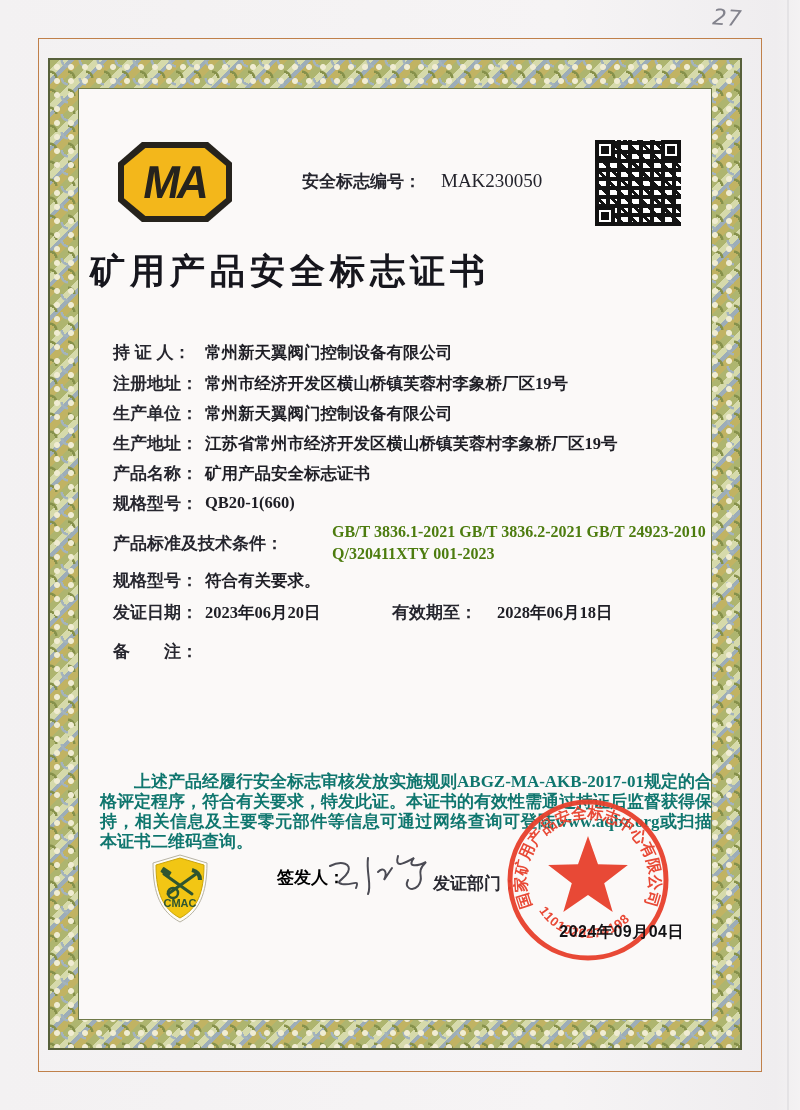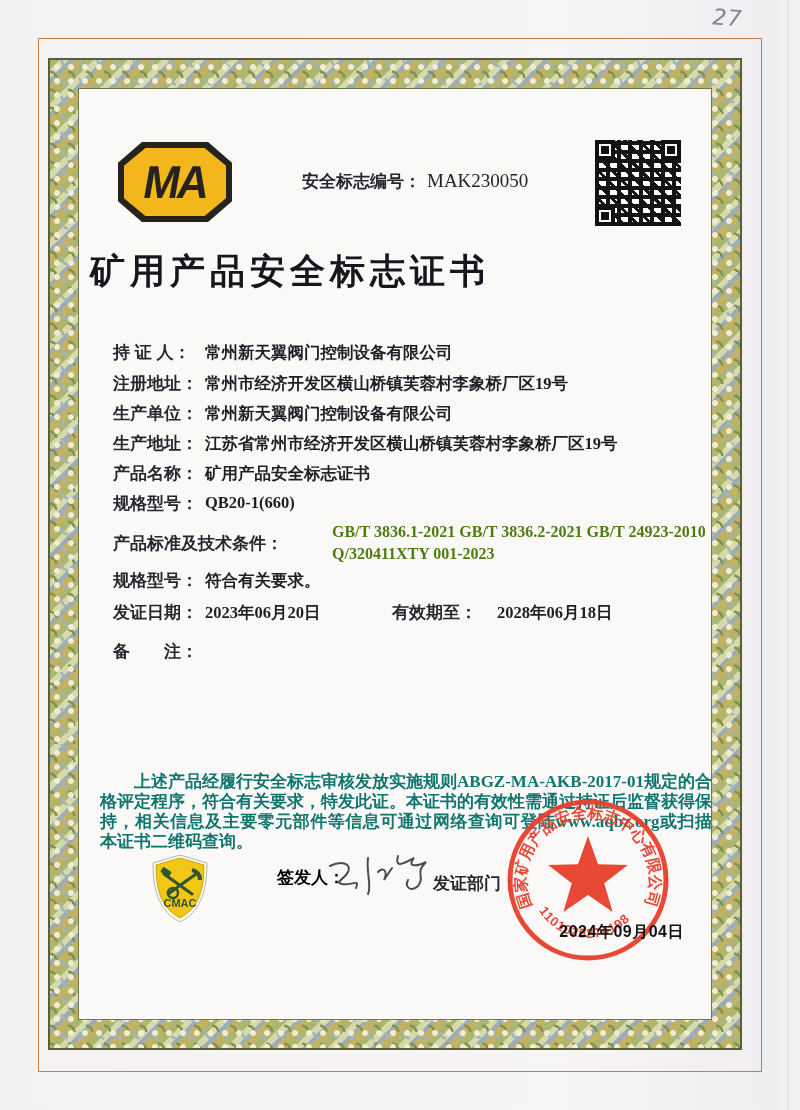--- a/index.html
+++ b/index.html
@@ -39,21 +39,21 @@
   .ma-logo{position:absolute;left:118px;top:142px;width:114px;height:80px;
     clip-path:polygon(21% 0%, 79% 0%, 100% 26%, 100% 74%, 79% 100%, 21% 100%, 0% 74%, 0% 26%);
     background:#26231d;}
   .ma-inner{position:absolute;inset:6px;
     clip-path:polygon(21% 0%, 79% 0%, 100% 26%, 100% 74%, 79% 100%, 21% 100%, 0% 74%, 0% 26%);
     background:#f3b71b;display:flex;align-items:center;justify-content:center;}
   .ma-text{font:900 44px "Liberation Sans",sans-serif;color:#26231d;
     transform:skewX(-10deg) scaleY(1.05);letter-spacing:-3px;}
   .cert-no{position:absolute;left:302px;top:170px;white-space:nowrap;}
   .cert-no .lblh{font:700 17px "Liberation Sans",sans-serif;color:#26262e;}
-  .cert-no .numh{font:400 19px "Liberation Serif",serif;color:#23232b;margin-left:6px;}
+  .cert-no .numh{font:400 19px "Liberation Serif",serif;color:#23232b;margin-left:20px;}
   .qr{position:absolute;left:595px;top:140px;width:86px;height:86px;background:#fff;
     background-image:
       repeating-linear-gradient(0deg,#141414 0 4px,rgba(0,0,0,0) 4px 9px),
       repeating-linear-gradient(90deg,#141414 0 4px,rgba(0,0,0,0) 4px 11px),
       repeating-linear-gradient(45deg,#141414 0 3px,rgba(0,0,0,0) 3px 10px);}
   .finder{position:absolute;width:20px;height:20px;background:#fff;border:4px solid #111;box-sizing:border-box;}
   .finder::after{content:"";position:absolute;inset:2px;background:#111;}
   .f-tl{left:0;top:0;} .f-tr{right:0;top:0;} .f-bl{left:0;bottom:0;}
   
   .title{position:absolute;left:90px;top:248px;width:620px;text-align:left;

